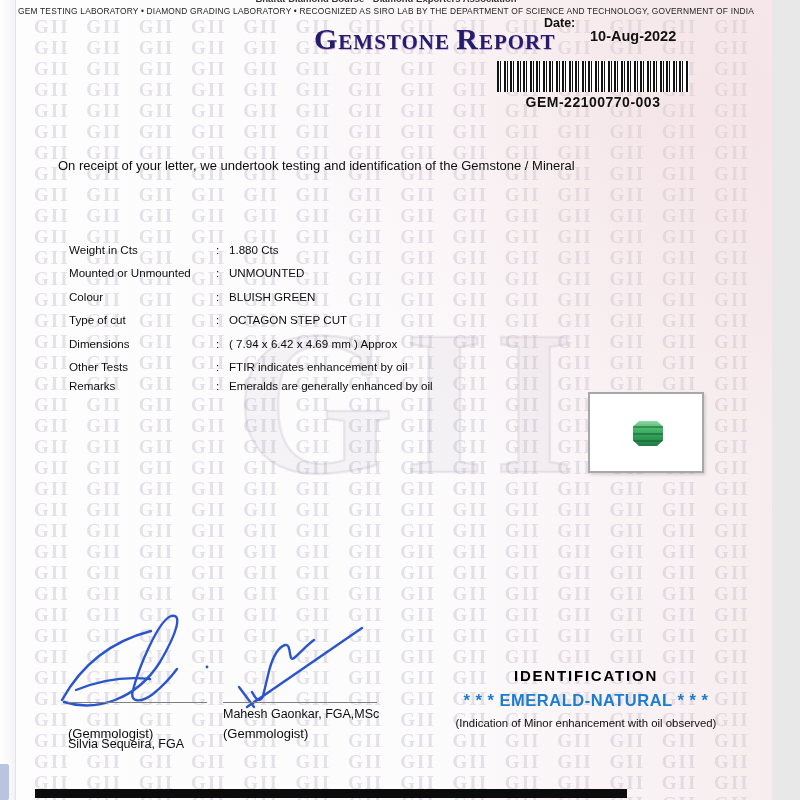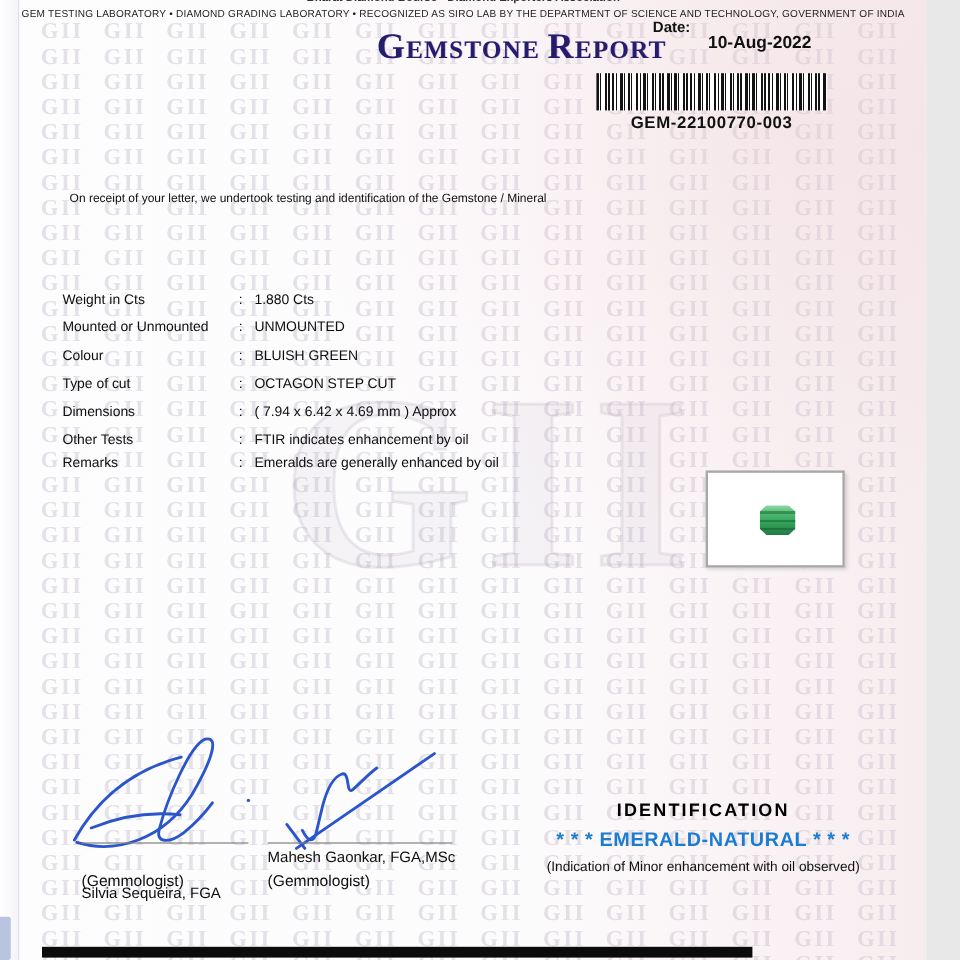--- a/index.html
+++ b/index.html
@@ -36,24 +36,24 @@
   .title .sc{font-size:21px;}
   .date-label{position:absolute;left:544px;top:16px;font-size:12.5px;font-weight:bold;}
   .date-value{position:absolute;left:590px;top:28px;font-size:14.5px;font-weight:bold;}
   .barcode{position:absolute;left:497px;top:61px;width:192px;height:31px;background:
     repeating-linear-gradient(90deg,#121212 0px,#121212 2px,#fff 2px,#fff 3px,
       #121212 3px,#121212 4px,#fff 4px,#fff 7px,#121212 7px,#121212 9px,#fff 9px,#fff 10px,
       #121212 10px,#121212 11px,#fff 11px,#fff 13px);}
   .report-no{position:absolute;left:497px;top:94px;width:192px;text-align:center;
     font-size:14px;font-weight:bold;letter-spacing:0.5px;}
   
-  .intro{position:absolute;left:58px;top:160px;font-size:10px;line-height:12.5px;color:#0e0e0e;}
+  .intro{position:absolute;left:58px;top:160px;font-size:13px;line-height:12.5px;color:#0e0e0e;}
   .intro div{white-space:nowrap;}
   
-  .results{position:absolute;left:52px;top:243px;width:450px;height:160px;font-size:11.6px;color:#0d0d0d;}
+  .results{position:absolute;left:69px;top:243px;width:450px;height:160px;font-size:11.6px;color:#0d0d0d;}
   .res-row{position:absolute;left:0;width:100%;white-space:nowrap;}
   .res-row:nth-child(1){top:0;}   .res-row:nth-child(2){top:23px;}
   .res-row:nth-child(3){top:47px;}.res-row:nth-child(4){top:70px;}
   .res-row:nth-child(5){top:94px;}.res-row:nth-child(6){top:117px;}
   .res-row:nth-child(7){top:136px;}
   .res-label{position:absolute;left:0;}
   .res-colon{position:absolute;left:147px;}
   .res-value{position:absolute;left:160px;}
   
   .photo{position:absolute;left:588px;top:392px;width:112px;height:77px;background:#fff;

